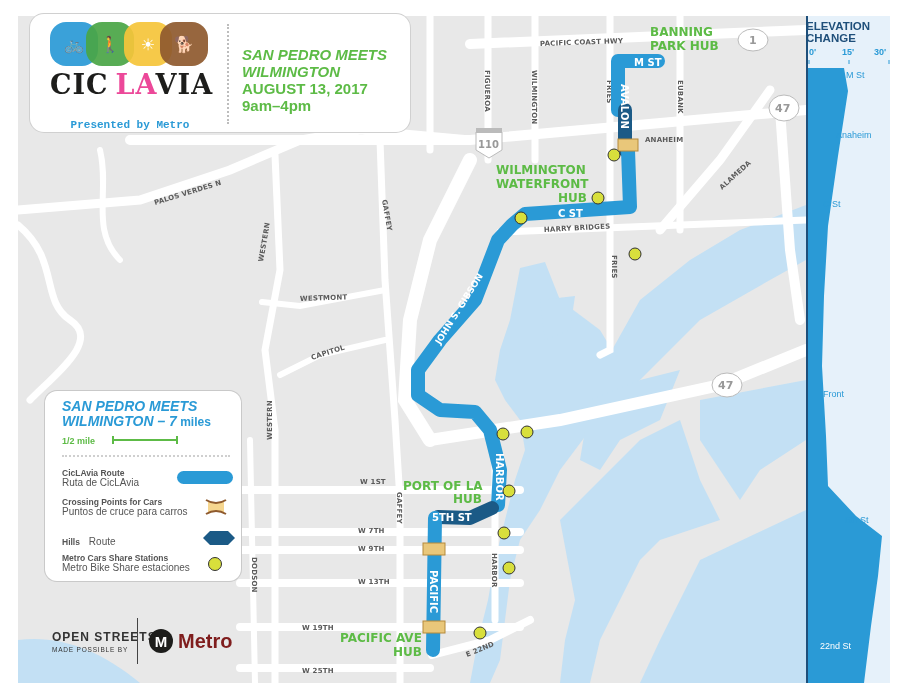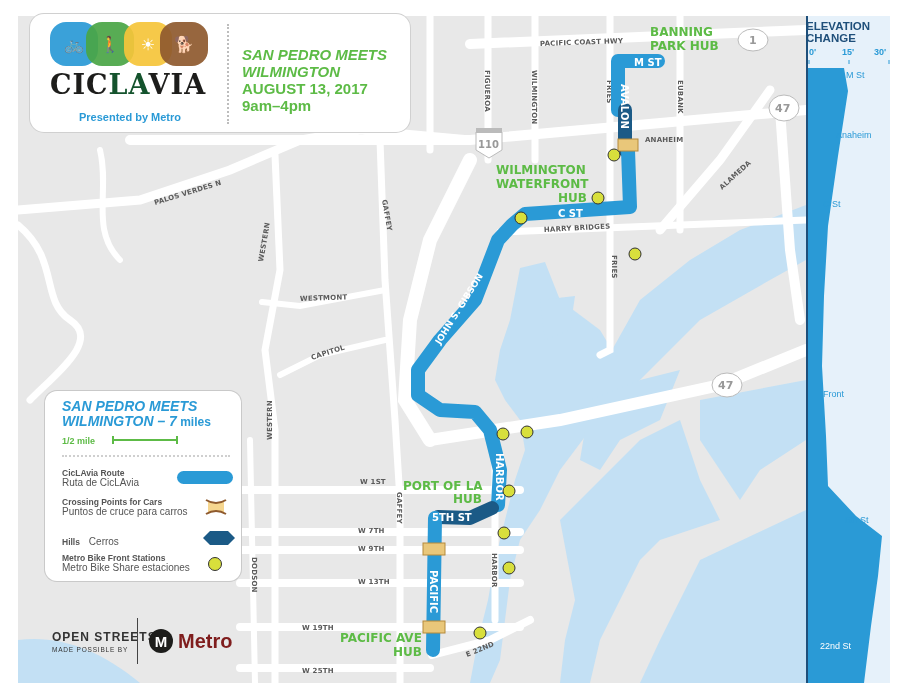--- a/index.html
+++ b/index.html
@@ -8,22 +8,22 @@
   .lbl { font-family:"DejaVu Sans", sans-serif; font-size:7px; fill:#5a5a5a; font-weight:bold; letter-spacing:0.2px; }
   .hub { font-family:"DejaVu Sans", sans-serif; font-size:12px; fill:#5dbb46; font-weight:bold; }
   .route-lbl { font-family:"DejaVu Sans", sans-serif; font-size:10px; fill:#ffffff; font-weight:bold; }
   .shield { font-family:"DejaVu Sans", sans-serif; font-size:11px; fill:#999; font-weight:bold; }
 
   .title-card { position:absolute; left:30px; top:14px; width:380px; height:118px; background:#fff; border-radius:14px; box-shadow:0 0 0 1px #d0d0d0; }
   .logo-wrap { position:absolute; left:20px; top:8px; width:170px; }
   .logo-bubbles { position:relative; height:46px; }
   .bub { position:absolute; top:0; width:48px; height:44px; border-radius:16px; opacity:0.92; display:flex; align-items:center; justify-content:center; color:#fff; font-size:16px; }
   .logo-word { font-family:"DejaVu Serif", serif; font-weight:bold; font-size:27px; letter-spacing:1px; color:#1d1d1b; margin-top:3px; line-height:28px; }
-  .logo-word .la { color:#14532d; }
-  .presented { font-family:Liberation Sans, sans-serif; font-weight:bold; font-size:11px; color:#2a9ad6; margin-top:12px; text-align:center; width:160px; }
+  .logo-word .la { color:#ec4899;margin-left:7px; }
+  .presented { font-family:Liberation Mono, monospace; font-weight:bold; font-size:11px; color:#2a9ad6; margin-top:20px; text-align:center; width:160px; }
   .divider-dots { position:absolute; left:197px; top:10px; height:100px; border-left:2px dotted #bdbdbd; }
   .title-text { position:absolute; left:212px; top:32px; font-family:"Liberation Sans", sans-serif; color:#5dbb46; }
   .title-text .t1 { font-style:italic; font-weight:bold; font-size:15px; line-height:17px; }
   .title-text .t2 { font-weight:bold; font-size:15px; line-height:17px; }
 
   .legend { position:absolute; left:45px; top:391px; width:196px; height:190px; background:#fff; border-radius:12px; box-shadow:0 0 0 1px #c9c9c9; }
   .lg-title { position:absolute; left:17px; top:8px; font-family:"Liberation Sans", sans-serif; font-style:italic; font-weight:bold; color:#2a9ad6; font-size:14px; line-height:15px; }
   .lg-title .miles { font-style:normal; font-size:12px; }
   .lg-scale { position:absolute; left:17px; top:45px; font-family:"Liberation Sans", sans-serif; font-weight:bold; color:#5dbb46; font-size:9px; }
   .lg-scale-bar { position:absolute; left:67px; top:48px; width:66px; height:0; border-top:2px solid #5dbb46; }
@@ -260,28 +260,28 @@
   <div class="lg-row" style="top:106px">
     <div class="en">Crossing Points for Cars</div>
     <div class="es">Puntos de cruce para carros</div>
   </div>
   <svg class="lg-sym" style="left:160px;top:106px" width="22" height="20">
     <rect x="3" y="5" width="16" height="10" fill="#f6d68f"></rect>
     <path d="M1 3 Q11 9 21 3 M1 17 Q11 11 21 17" stroke="#8f5a2e" stroke-width="2" fill="none"></path>
   </svg>
 
   <div class="lg-row" style="top:140px">
-    <span class="en">Hills</span>&nbsp;&nbsp;<span class="es">Cerros</span>
+    <span class="en">Hills</span>&nbsp;&nbsp;<span class="es">Route</span>
   </div>
   <svg class="lg-sym" style="left:158px;top:140px" width="32" height="14">
     <path d="M0 7 L7 0 L25 0 L32 7 L25 14 L7 14 Z" fill="#1b5a86"></path>
   </svg>
 
   <div class="lg-row" style="top:162px">
-    <div class="en">Metro Bike Front Stations</div>
+    <div class="en">Metro Cars Share Stations</div>
     <div class="es">Metro Bike Share estaciones</div>
   </div>
   <svg class="lg-sym" style="left:162px;top:165px" width="16" height="16">
     <circle cx="8" cy="8" r="6.5" fill="#d8df3c" stroke="#333"></circle>
   </svg>
 </div>
 
 <div class="sponsor">
   <div class="s1">OPEN STREETS</div>
   <div class="s2">MADE POSSIBLE BY</div>

